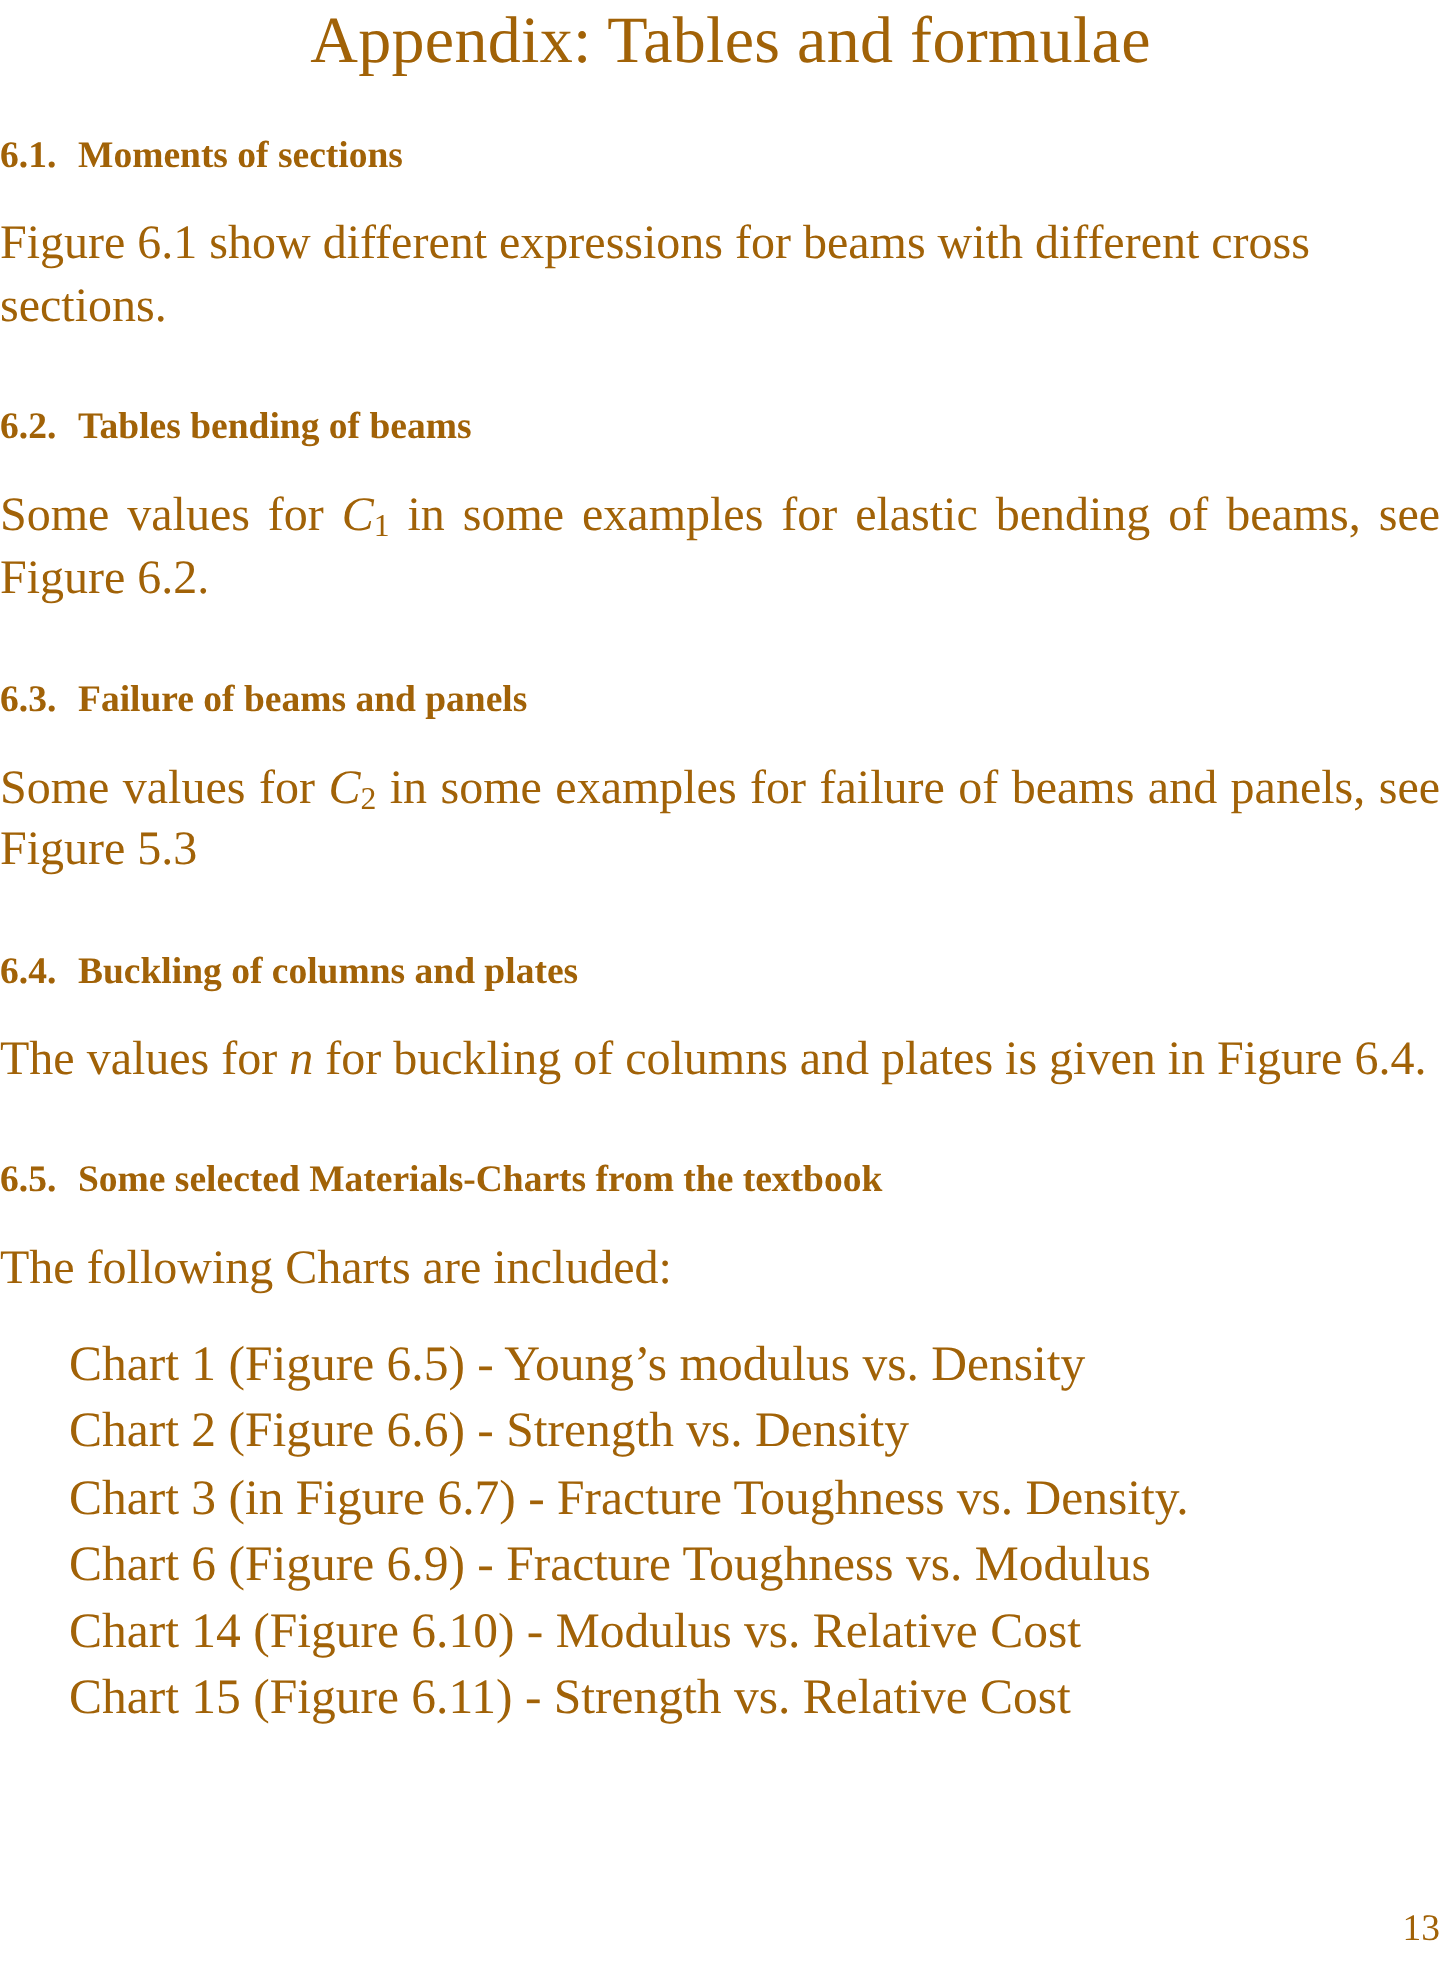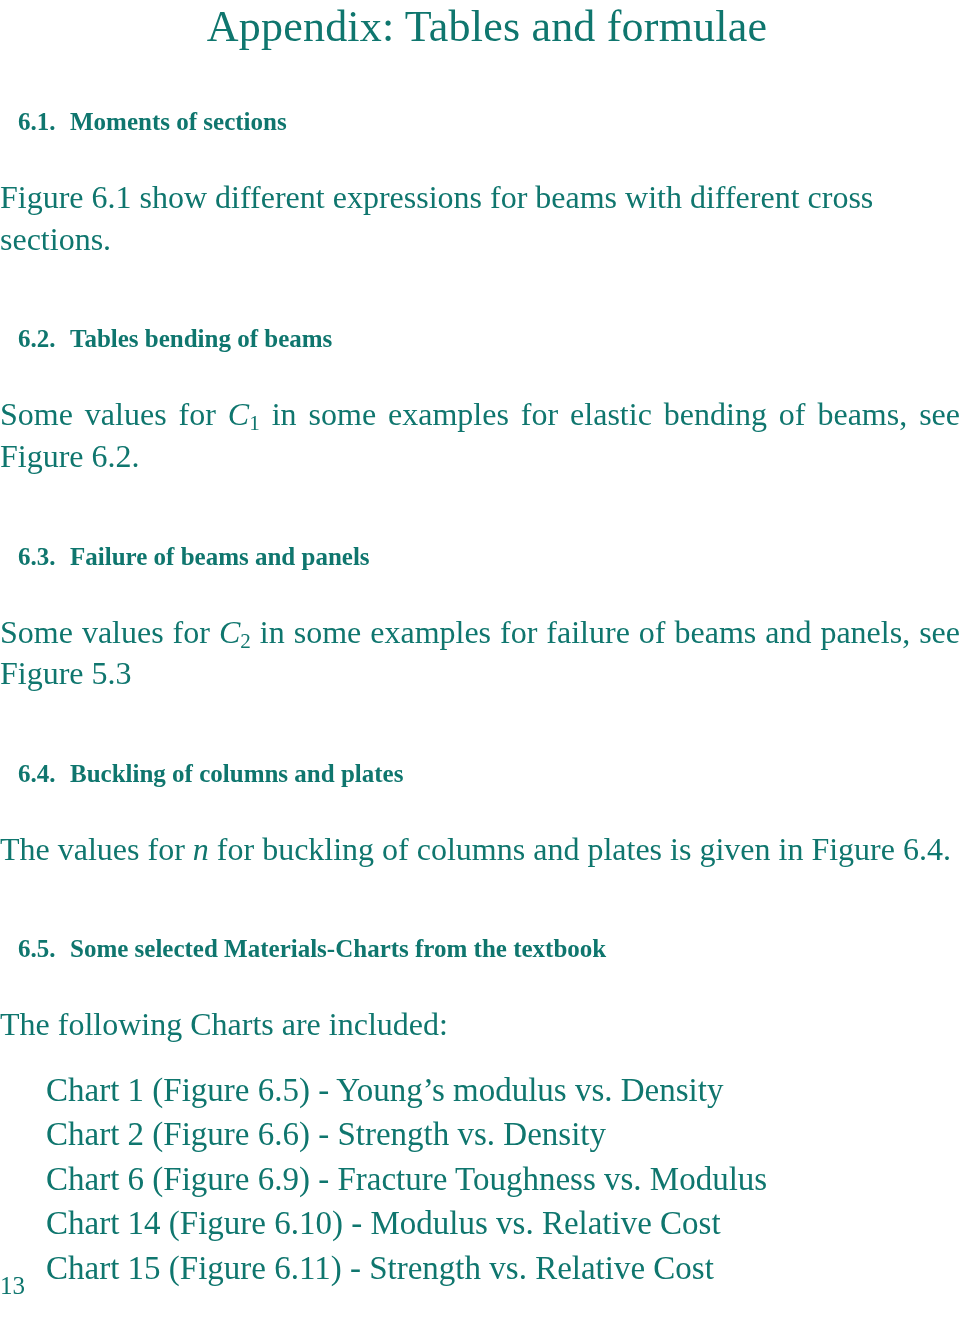--- a/index.html
+++ b/index.html
@@ -8,21 +8,21 @@
     background: #ffffff;
   }
   .page {
     position: relative;
     width: 960px;
     height: 1318px;
     background: #ffffff;
     margin: 0 auto;
     overflow: hidden;
     font-family: "Liberation Serif", "DejaVu Serif", serif;
-    color: #0f766e;
+    color: #a16207;
   }
   .content {
     position: absolute;
     left: 0px;
     top: 0px;
     width: 960px;
   }
   .doc-title {
     font-size: 44px;
     font-weight: normal;
@@ -33,21 +33,21 @@
     padding-left: 14px;
     line-height: 1.12;
   }
   .section {
     margin: 0;
   }
   .heading {
     font-size: 25px;
     font-weight: bold;
     line-height: 1.2;
-    margin: 18px;
+    margin: 0;
     white-space: nowrap;
   }
   .heading .num {
     display: inline-block;
     min-width: 52px;
   }
   .body-text {
     font-size: 32px;
     line-height: 1.30;
     margin: 0;
@@ -80,21 +80,21 @@
     white-space: nowrap;
   }
   .gap-sm { height: 22px; }
   .gap-lg { height: 46px; }
   .title-gap { height: 38px; }
   .page-number {
     position: absolute;
     left: 0;
     top: 1272px;
     width: 960px;
-    text-align: left;
+    text-align: right;
     font-size: 25px;
   }
 </style>
 </head>
 <body>
 
 <div class="page">
   <div class="content">
 
     <h1 class="doc-title">Appendix: Tables and formulae</h1>
@@ -134,20 +134,21 @@
     <div class="gap-lg"></div>
 
     <div class="section">
       <div class="heading"><span class="num">6.5.</span><span>Some selected Materials-Charts from the textbook</span></div>
       <div class="gap-sm"></div>
       <p class="body-text nojust"><span>The following Charts are included:</span></p>
       <div class="gap-sm"></div>
       <ul class="chart-list">
         <li>Chart 1 (Figure 6.5) - Young’s modulus vs. Density</li>
         <li>Chart 2 (Figure 6.6) - Strength vs. Density</li>
+        <li>Chart 3 (in Figure 6.7) - Fracture Toughness vs. Density.</li>
         <li>Chart 6 (Figure 6.9) - Fracture Toughness vs. Modulus</li>
         <li>Chart 14 (Figure 6.10) - Modulus vs. Relative Cost</li>
         <li>Chart 15 (Figure 6.11) - Strength vs. Relative Cost</li>
       </ul>
     </div>
 
   </div>
 
   <div class="page-number">13</div>
 </div>

